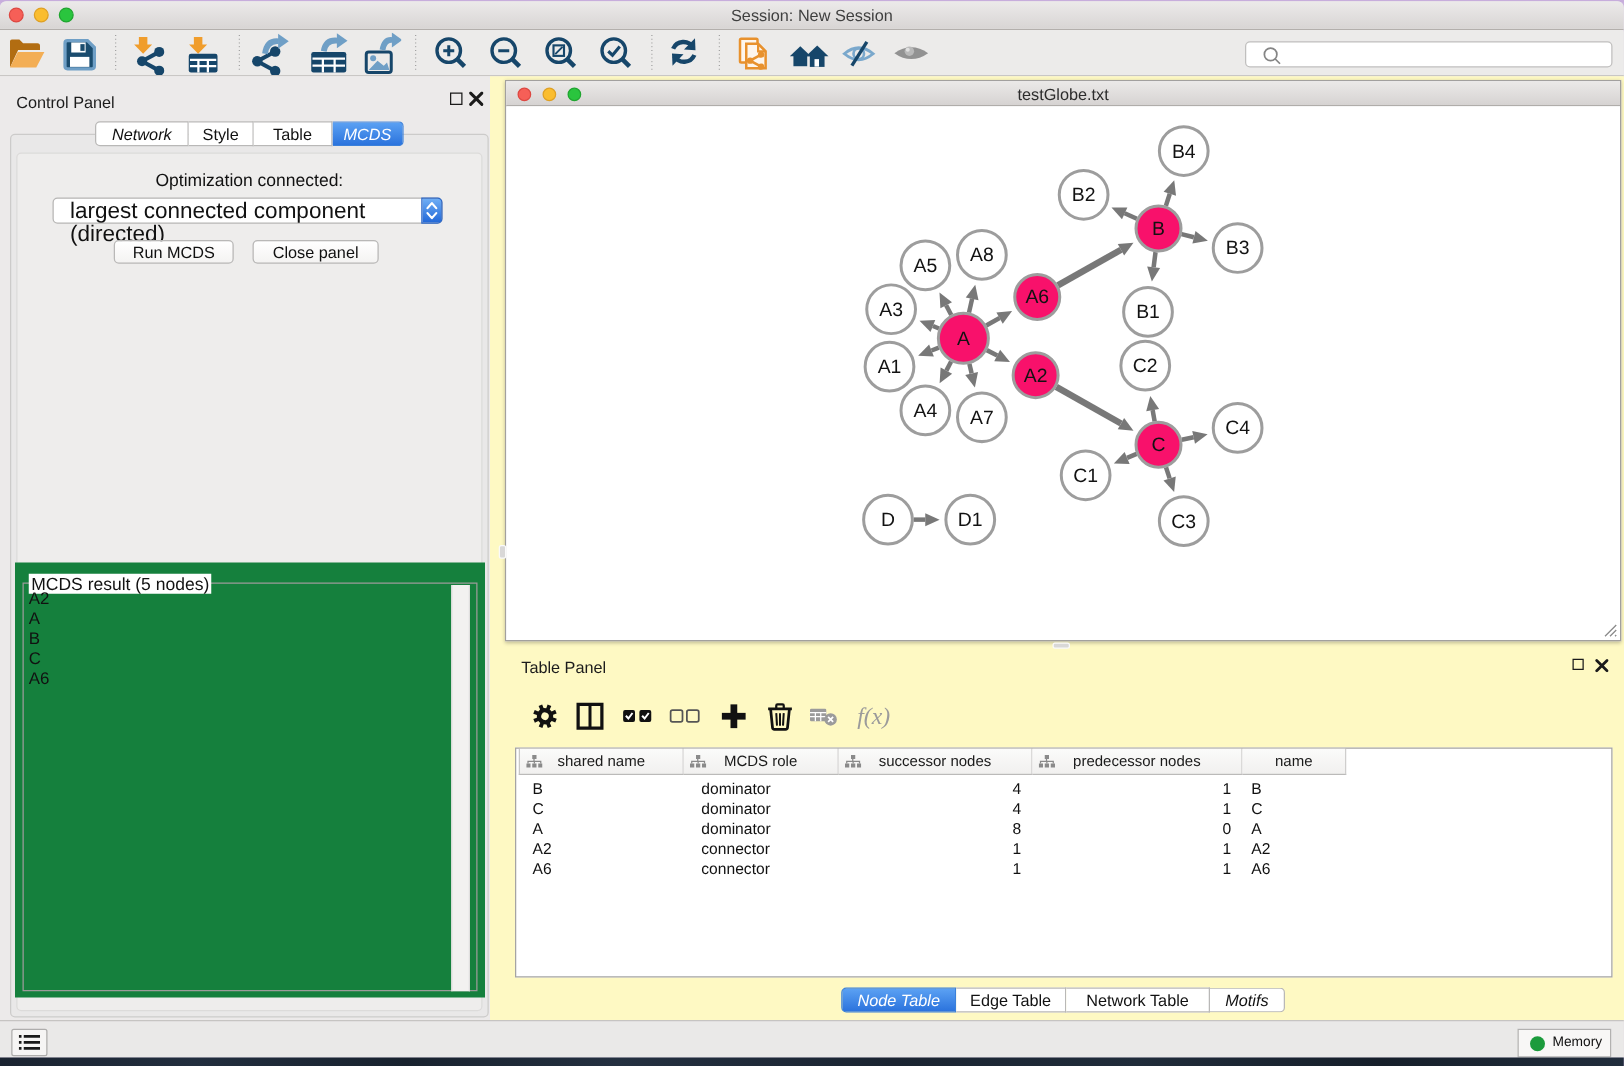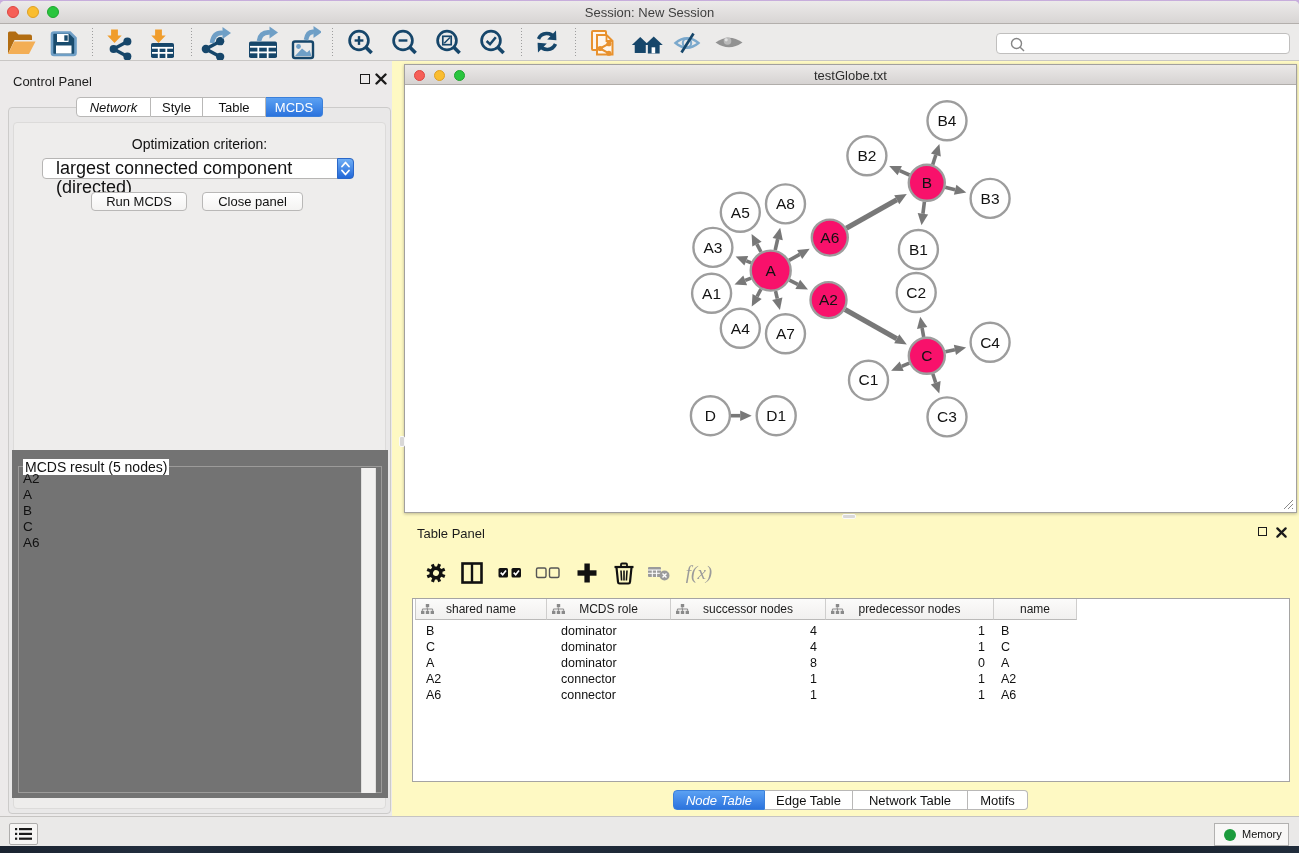--- a/index.html
+++ b/index.html
@@ -27,32 +27,32 @@
 #searchbox { left:996px; top:8px; width:294px; height:21px; background:#fff; border:1px solid #c0bfbe; border-radius:4px; }
 
 #cpanel { left:0; top:60px; width:392px; height:755px; background:#eceaea; }
 #cpTitle { left:13px; top:13px; font-size:13px; color:#1c1c1c; }
 #cpBody { left:8px; top:46px; width:383px; height:707px; background:#e9e8e8; border:1px solid #cccbca; border-radius:4px; }
 #cpInner { left:4px; top:14px; width:373px; height:687px; background:#eeedec; border:1px solid #dcdbda; border-radius:4px; }
 .tabbar { height:20px; display:flex; font-size:13px; }
 .tabbar .tab { background:#fff; border:1px solid #b9b8b7; border-left:none; color:#111;
   display:flex; align-items:center; justify-content:center; }
 .tabbar .tab:first-child { border-left:1px solid #b9b8b7; border-radius:4px 0 0 4px;font-style:italic; }
-.tabbar .tab:last-child { border-radius:0 4px 4px 0; }
+.tabbar .tab:last-child { border-radius:0 4px 4px 0;font-style:italic; }
 .tabbar .tab.sel { background:linear-gradient(#5ba1f3,#2b73dd); border-color:#3b80da; color:#fff; }
 #cpTabs { left:76px; top:36px; width:247px; }
 #optLabel { left:8px; top:75px; width:383px; text-align:center; font-size:14px; color:#111; }
 #dropdown { left:42px; top:97px; width:312px; height:21px; background:#fff; border:1px solid #b6b5b4; border-radius:4px; font-size:18px; color:#111; line-height:19px; padding-left:13px; }
 #ddBtn { right:-1px; top:-1px; width:17px; height:21px; border-radius:0 4px 4px 0;
   background:linear-gradient(#6faef5,#2268d8); border:1px solid #2a67c8; }
 .btn { background:linear-gradient(#ffffff,#f4f3f2); border:1px solid #b9b8b7; border-radius:4px;
   font-size:13px; color:#111; text-align:center; }
 #btnRun { left:91px; top:131px; width:96px; height:19px; line-height:18px; }
 #btnClose { left:202px; top:131px; width:101px; height:19px; line-height:18px; }
-#listWrap { left:12px; top:389px; width:376px; height:348px; background:#737373; }
+#listWrap { left:12px; top:389px; width:376px; height:348px; background:#15803d; }
 #groupBox { left:6px; top:16px; width:364px; height:327px; border:1px solid #9c9b9a; }
 #groupLabel { left:4px; top:-8px; background:#fff; font-size:14px; color:#111; padding:0 2px; }
 #mcdsList { left:4px; top:4px; font-size:13.5px; color:#111; line-height:16px; }
 #listScroll { right:5px; top:1px; width:15px; height:325px; background:#f2f1f0; border-left:1px solid #e0dfde; border-right:1px solid #e0dfde; }
 
 #rside { left:392px; top:60px; width:1047px; height:755px; background:#fef9c3; }
 
 #netwin { left:12px; top:3px; width:893px; height:449px; background:#fff; border:1px solid #a2a09e; box-shadow:0 1px 3px rgba(0,0,0,0.25); }
 #netTitlebar { left:0; top:0; width:891px; height:20px; background:linear-gradient(#ebe9e8,#d6d3d2); border-bottom:1px solid #b0adaa; }
 .ntl { width:11px; height:11px; border-radius:50%; top:5px; }
@@ -221,21 +221,21 @@
         </svg>
       <div class="abs" id="cpBody">
           <div class="abs" id="cpInner"></div>
         </div>
       <div class="abs tabbar" id="cpTabs">
         <div class="tab" style="width:75px">Network</div>
         <div class="tab" style="width:52px">Style</div>
         <div class="tab" style="width:63px">Table</div>
         <div class="tab sel" style="width:57px">MCDS</div>
       </div>
-      <div class="abs" id="optLabel">Optimization criterion:</div>
+      <div class="abs" id="optLabel">Optimization connected:</div>
       <div class="abs" id="dropdown">largest connected component (directed)
         <div class="abs" id="ddBtn"><svg width="15" height="19" viewBox="0 0 15 19">
               <path d="M4 7.5 L7.5 3.5 L11 7.5" fill="none" stroke="#fff" stroke-width="1.8" stroke-linejoin="round" stroke-linecap="round"></path>
               <path d="M4 11.5 L7.5 15.5 L11 11.5" fill="none" stroke="#fff" stroke-width="1.8" stroke-linejoin="round" stroke-linecap="round"></path>
             </svg></div>
       </div>
       <div class="abs btn" id="btnRun">Run MCDS</div>
       <div class="abs btn" id="btnClose">Close panel</div>
       <div class="abs" id="listWrap">
         <div class="abs" id="groupBox">

